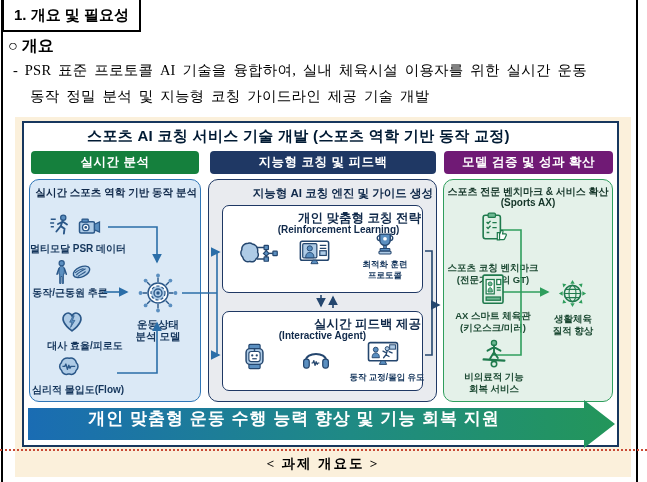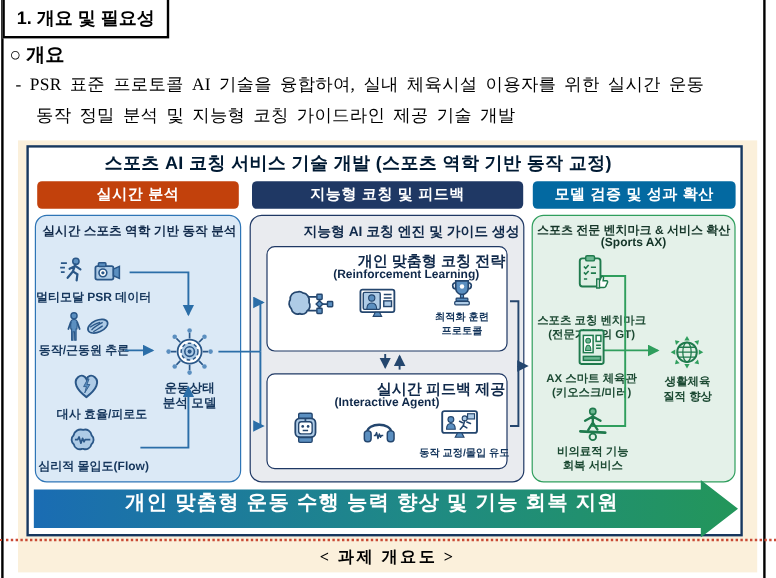--- a/index.html
+++ b/index.html
@@ -26,21 +26,21 @@
   .panel{border-radius:10px;box-sizing:border-box;}
   .p-left{left:29px;top:179px;width:172px;height:223px;background:#dbe9f6;border:1.5px solid #2e75b6;}
   .p-mid{left:208px;top:179px;width:229px;height:223px;background:#e9ebef;border:1.5px solid #1f3864;}
   .p-right{left:443px;top:179px;width:170px;height:223px;background:#e4f1e9;border:1.5px solid #2f9e5d;}
   .pt{font-weight:bold;color:#10294a;text-align:right;}
   .lbl{font-weight:bold;font-size:10px;color:#15365c;line-height:1.15;}
   .glbl{font-weight:bold;font-size:9.5px;color:#1c4a33;line-height:1.25;}
   .wbox{background:#fff;border:1.4px solid #1f3864;border-radius:7px;box-sizing:border-box;}
   .cap{font-weight:bold;font-size:8.5px;color:#15365c;line-height:1.25;text-align:center;}
   
-  .arrow-text{left:32px;top:407px;width:556px;color:#fff;font-weight:bold;font-size:17px;
+  .arrow-text{left:16px;top:407px;width:556px;color:#fff;font-weight:bold;font-size:17px;
               letter-spacing:1px;z-index:7;}
   .dotline{left:0;top:449px;width:647px;height:0;border-top:2px dotted #c94a35;z-index:8;}
   .fig-cap{left:15px;top:455px;width:616px;font-weight:bold;font-size:13.5px;color:#000;
            font-family:"Liberation Serif",serif;letter-spacing:2px;z-index:9;}
   svg{display:block;}
   .ovl{pointer-events:none;z-index:5;}
   .icon{z-index:6;}
 </style>
 </head>
 <body>
@@ -52,23 +52,23 @@
 </div>
 
 <div class="abs ov-head serif">○ 개요</div>
 <div class="abs bullet serif" style="left:13px;top:61px;width:620px;">- PSR 표준 프로토콜 AI 기술을 융합하여, 실내 체육시설 이용자를 위한 실시간 운동</div>
 <div class="abs bullet serif" style="left:30px;top:87px;width:600px;">동작 정밀 분석 및 지능형 코칭 가이드라인 제공 기술 개발</div>
 
 <div class="abs cream"></div>
 <div class="abs navy-box"></div>
 <div class="abs dg-title ctr">스포츠 AI 코칭 서비스 기술 개발 (스포츠 역학 기반 동작 교정)</div>
 
-<div class="abs colhead" style="left:31px;top:151px;width:168px;background:#c2410c;">실시간 분석</div>
+<div class="abs colhead" style="left:31px;top:151px;width:168px;background:#15803d;">실시간 분석</div>
 <div class="abs colhead" style="left:210px;top:151px;width:226px;background:#1f3864;">지능형 코칭 및 피드백</div>
-<div class="abs colhead" style="left:444px;top:151px;width:169px;background:#0369a1;">모델 검증 및 성과 확산</div>
+<div class="abs colhead" style="left:444px;top:151px;width:169px;background:#701a75;">모델 검증 및 성과 확산</div>
 
 <div class="abs panel p-left"></div>
 <div class="abs panel p-mid"></div>
 <div class="abs panel p-right"></div>
 
 <div class="abs pt ctr" style="left:33px;top:186px;width:164px;font-size:10.5px;">실시간 스포츠 역학 기반 동작 분석</div>
 
 <span class="abs icon" style="left:48px;top:213px;">
 <svg width="58" height="30" viewBox="0 0 44 24">
   <path d="M1 5h4M.5 8h3.2M1 11h2.5" stroke="#2a5788" stroke-width="1.2" fill="none"></path>

